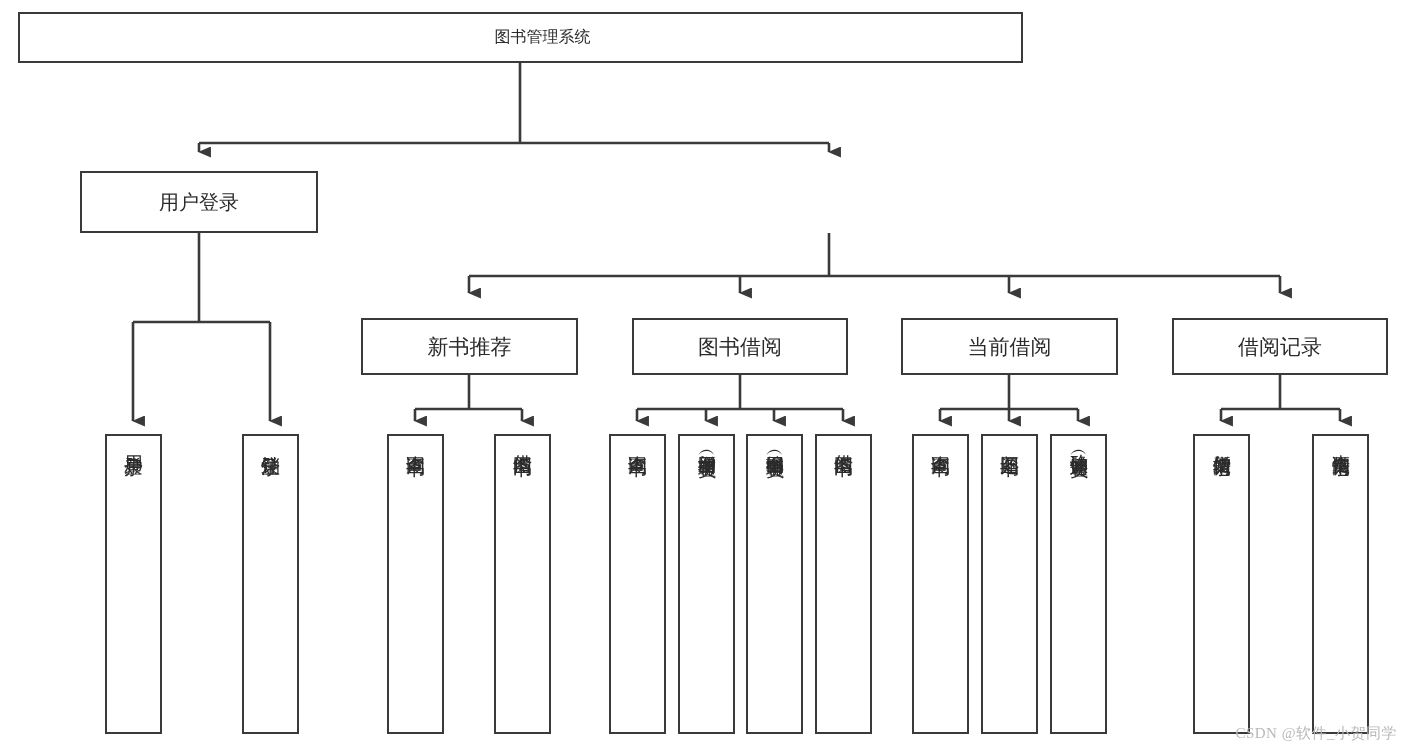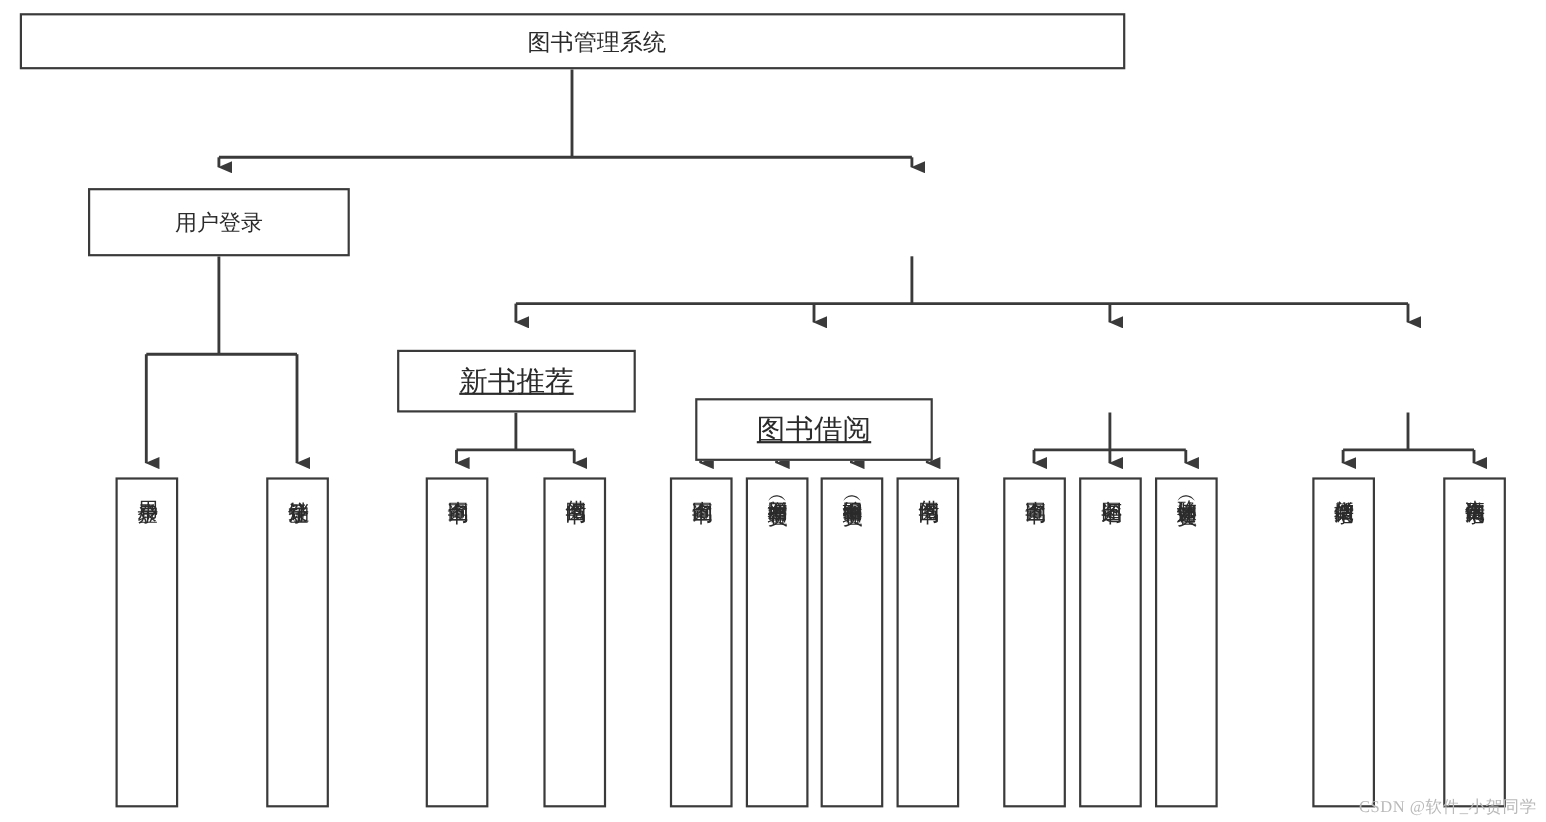--- a/index.html
+++ b/index.html
@@ -30,29 +30,28 @@
     position: absolute;
     box-sizing: border-box;
     background: #ffffff;
     border: 2px solid #3a3a3a;
     display: flex;
     align-items: center;
     justify-content: center;
     color: #2b2b2b;
   }
   .node.root {
-    font-size: 21px;
+    font-size: 16px;
     padding-left: 44px;
   }
   .node.level2 {
     font-size: 20px;
   }
   .node.level3 {
-    font-size: 26px;
-    text-decoration: underline;
+    font-size: 21px;
   }
   .node.leaf {
     align-items: flex-start;
     justify-content: center;
     padding-top: 4px;
   }
   .vlabel {
     writing-mode: vertical-rl;
     text-orientation: upright;
     font-size: 19px;
@@ -141,25 +140,31 @@
 
   <div class="node level2" style="left:80px; top:171px; width:238px; height:62px;">
     <span class="hlabel">用户登录</span>
   </div>
 
 
   <div class="node level3" style="left:361px; top:318px; width:217px; height:57px;">
     <span class="hlabel">新书推荐</span>
   </div>
 
-  <div class="node level3" style="left:632px; top:318px; width:216px; height:57px;margin-top:44px;">
+  <div class="node level3" style="left:632px; top:318px; width:216px; height:57px;">
     <span class="hlabel">图书借阅</span>
   </div>
 
-
+  <div class="node level3" style="left:901px; top:318px; width:217px; height:57px;">
+    <span class="hlabel">当前借阅</span>
+  </div>
+
+  <div class="node level3" style="left:1172px; top:318px; width:216px; height:57px;">
+    <span class="hlabel">借阅记录</span>
+  </div>
 
   <div class="node leaf" style="left:105px; top:434px; width:57px; height:300px;">
     <span class="vlabel">用户登录</span>
   </div>
 
   <div class="node leaf" style="left:242px; top:434px; width:57px; height:300px;">
     <span class="vlabel">注销登录</span>
   </div>
 
   <div class="node leaf" style="left:387px; top:434px; width:57px; height:300px;">

